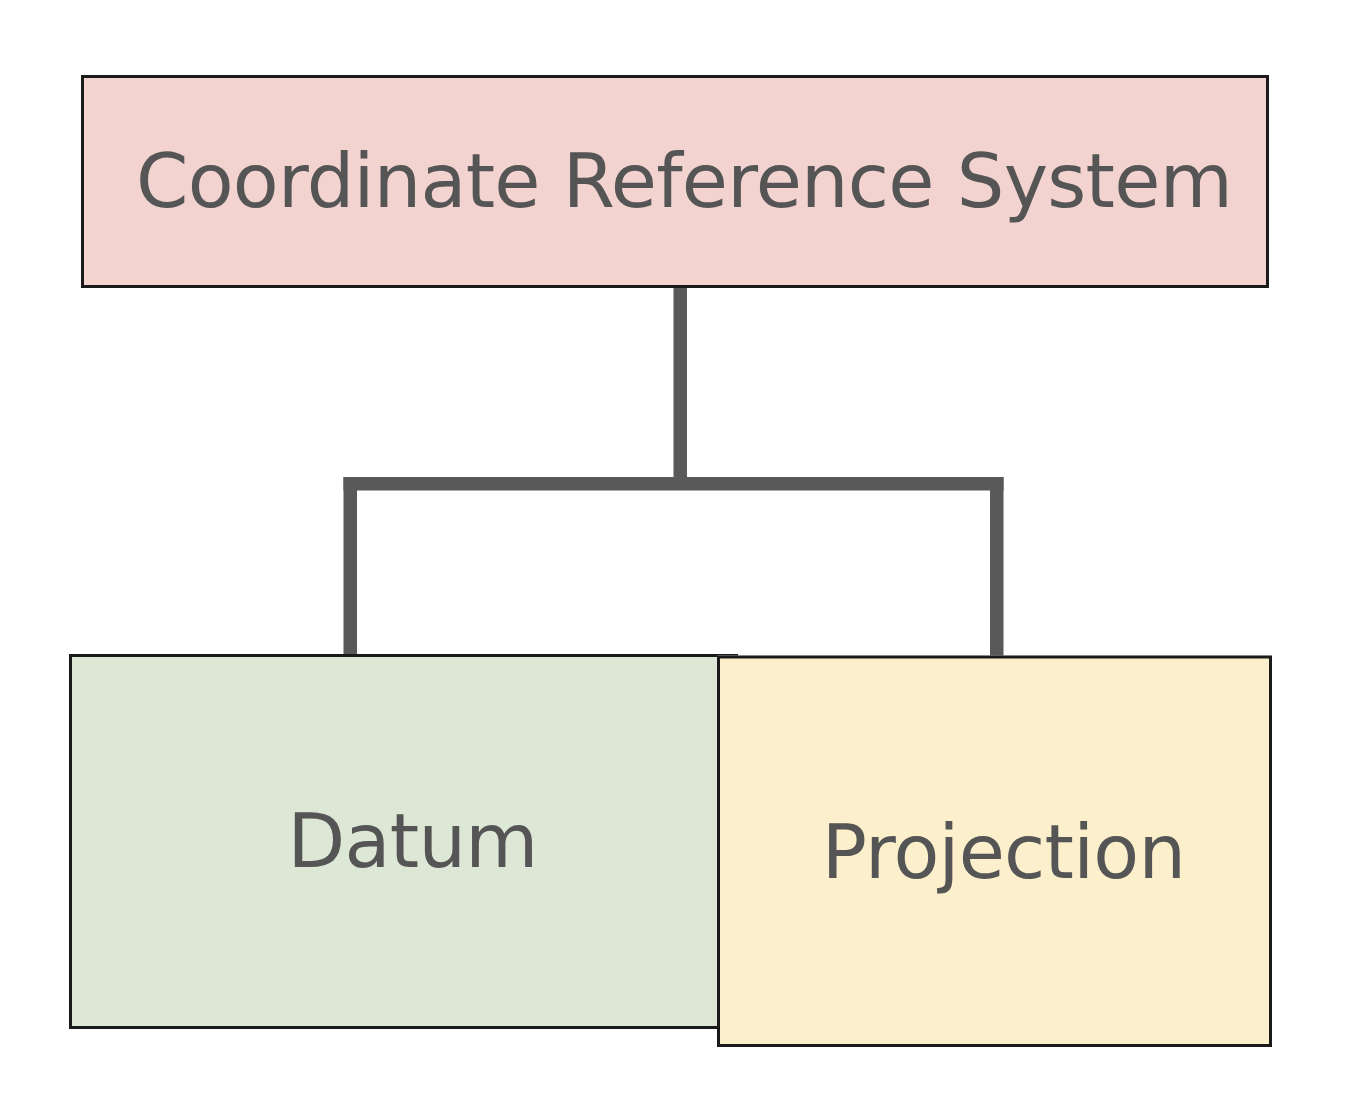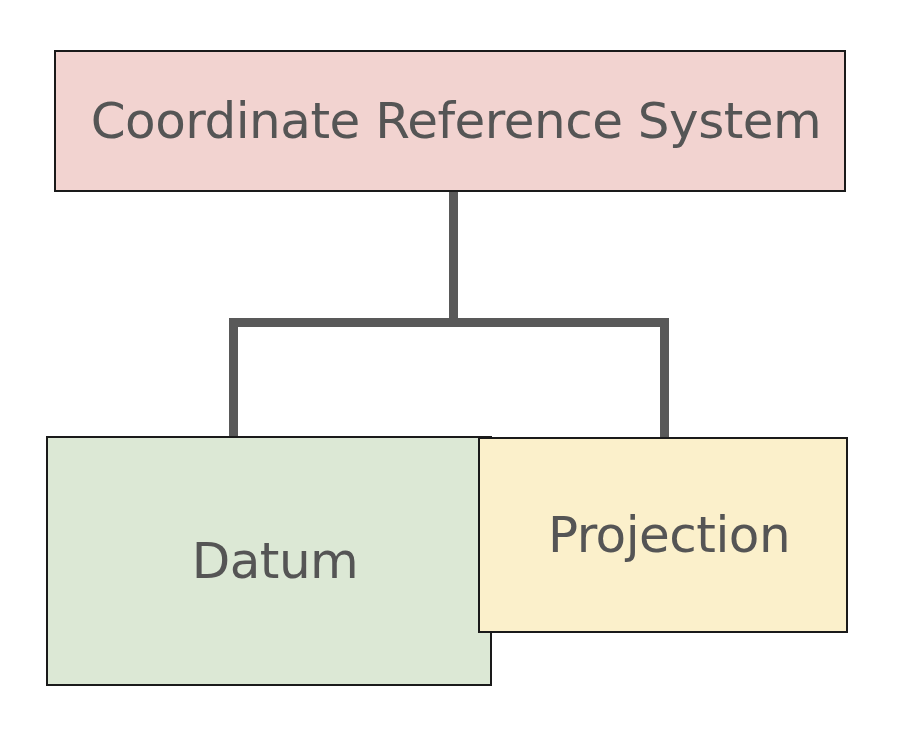--- a/index.html
+++ b/index.html
@@ -54,21 +54,21 @@
     height: 250px;
     background: #dce8d5;
   }
   #node-datum .node-label {
     font-size: 50px;
   }
   #node-projection {
     left: 478px;
     top: 437px;
     width: 370px;
-    height: 196px;
+    height: 261px;
     background: #fbf0cb;
   }
   #node-projection .node-label {
     font-size: 50px;
   }
   .edge {
     position: absolute;
     background: #595959;
   }
   

